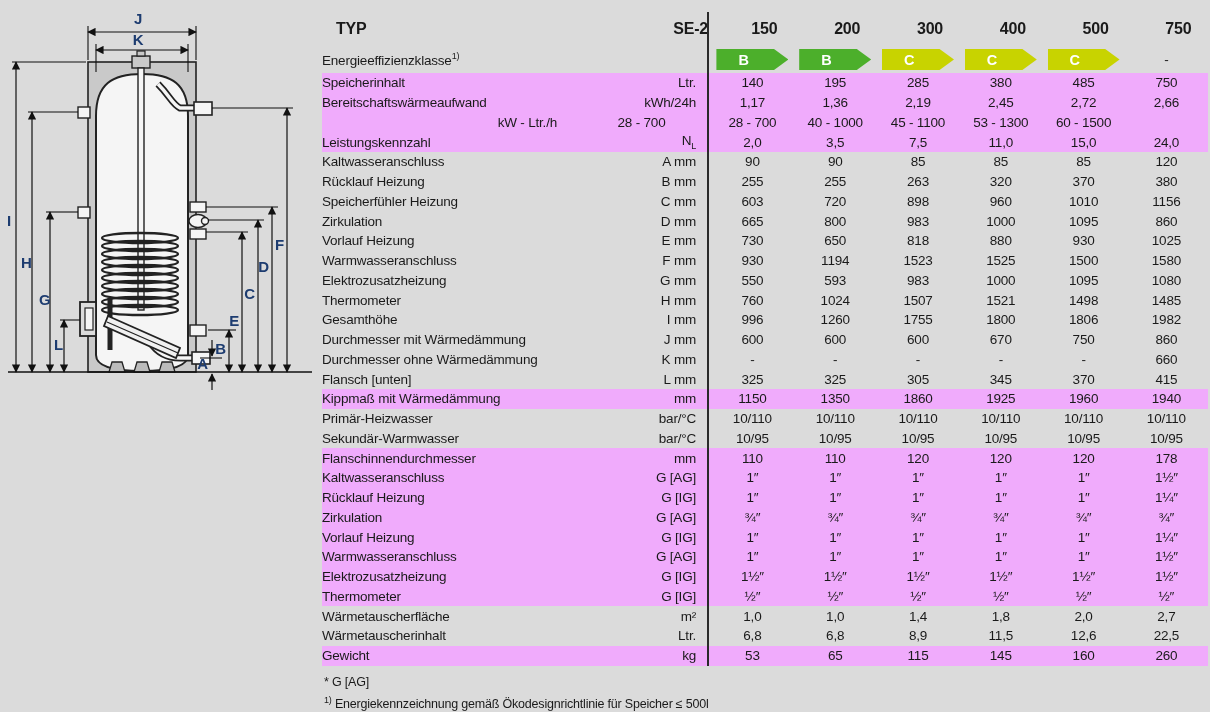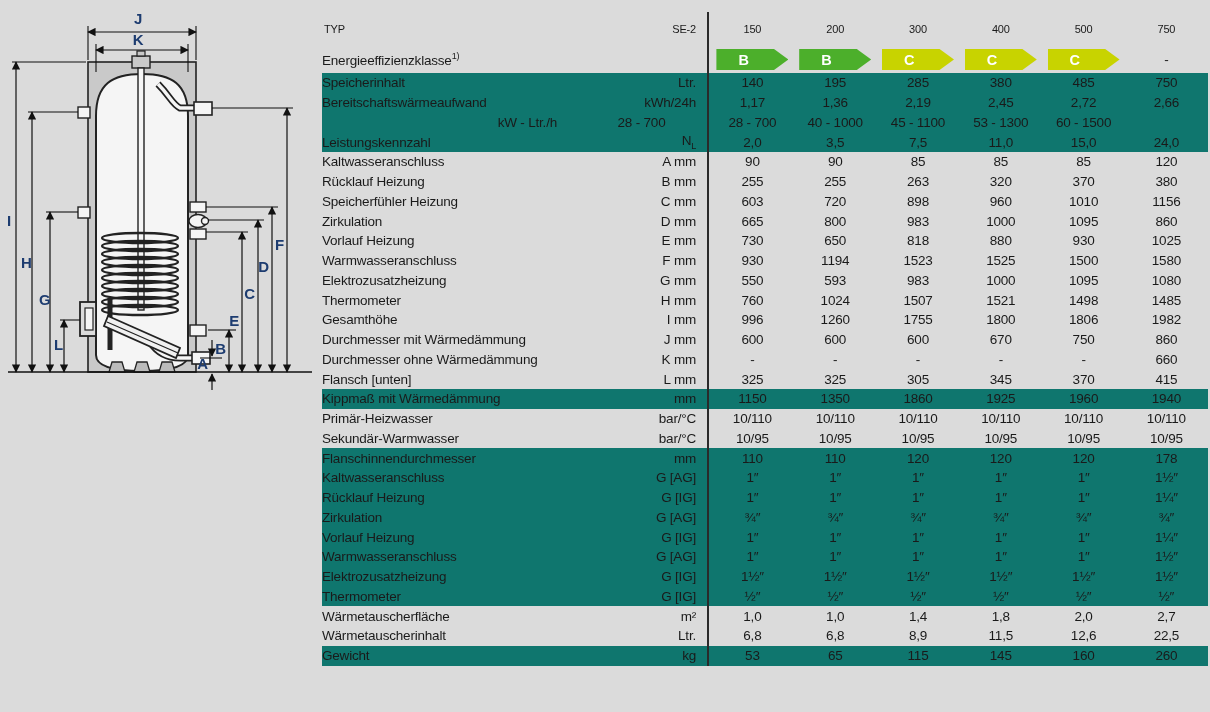--- a/index.html
+++ b/index.html
@@ -8,29 +8,29 @@
     background:#dbdbdb;color:#1a1a1a;
     font-family:"Liberation Sans",sans-serif;
     letter-spacing:-0.2px;
   }
   .diagram{position:absolute;left:0;top:0;width:318px;height:420px;}
   .dimlabel{font:700 15px "Liberation Sans",sans-serif;fill:#1d3c70;}
 
   .table-wrap{position:absolute;left:322px;top:0;width:886px;}
   .pad-top{height:12px;}
   .grid{display:grid;grid-template-columns:250px 139px repeat(6,82.8px);align-items:center;}
-  .hdr{height:34px;font-size:11px;font-weight:400;}
+  .hdr{height:34px;font-size:16px;font-weight:700;margin-left:12px;}
   .hdr .label{padding-left:2px;}
   .energy-row{height:27px;font-size:13.5px;}
   .row{height:19.75px;font-size:13.5px;}
   .cell{white-space:nowrap;}
   .label{text-align:left;}
   .unit{text-align:right;padding-right:15px;}
   .val{text-align:center;}
-  .group.white{background:#0f766e;}
+  .group.white{background:#f0abfc;}
   .group.gray{background:#dbdbdb;}
   sub{font-size:9px;}
   sup{font-size:9px;}
   .badge{
     width:72px;height:21px;margin:0 auto;color:#fff;font-weight:700;font-size:14.5px;
     display:flex;align-items:center;padding-left:22px;box-sizing:border-box;
     clip-path:polygon(0 0,80% 0,100% 50%,80% 100%,0 100%);
   }
   .divider{position:absolute;left:389px;top:12px;width:1.6px;height:654px;background:#2a2a2a;}
   .footnotes{margin-top:7px;font-size:12.5px;line-height:18px;padding-left:2px;}
@@ -492,14 +492,18 @@
           <div class="cell val">53</div>
           <div class="cell val">65</div>
           <div class="cell val">115</div>
           <div class="cell val">145</div>
           <div class="cell val">160</div>
           <div class="cell val">260</div>
         </div>
       </div>
     </div>
 
+  <div class="footnotes">
+      <div class="">* G [AG]</div>
+      <div class=""><sup>1)</sup> Energiekennzeichnung gemäß Ökodesignrichtlinie für Speicher ≤ 500l</div>
+    </div>
 </div>
 <div class="divider" style="left:707px;"></div>
 
 </body></html>

